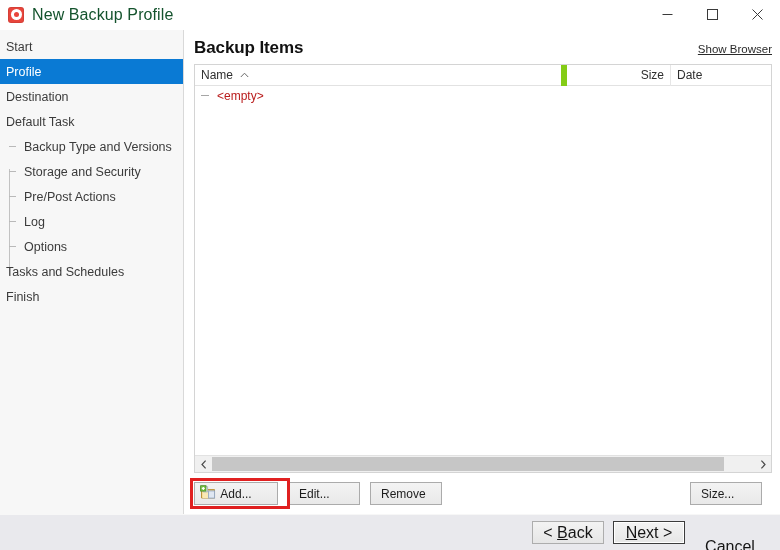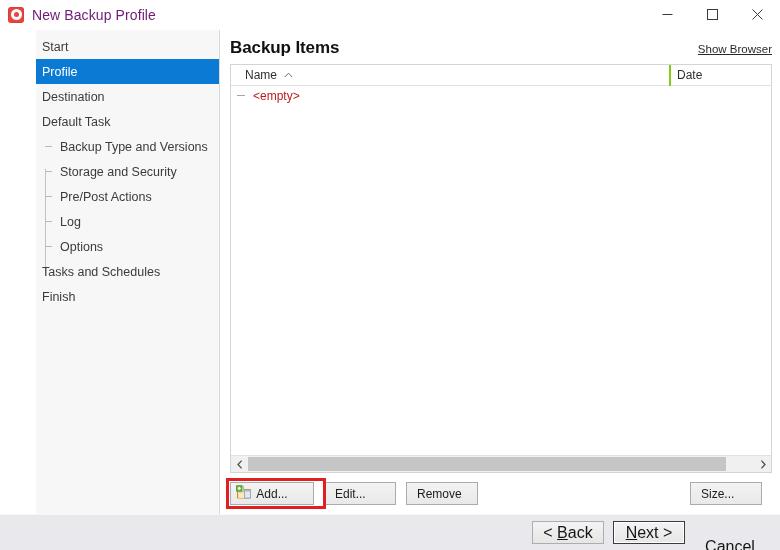--- a/index.html
+++ b/index.html
@@ -59,43 +59,42 @@
   }
   .titlebar-icon::after {
     content: "";
     position: absolute;
     width: 5px;
     height: 5px;
     border-radius: 50%;
     background: #e8453c;
   }
   .titlebar-title {
-    font-size: 14px;
-    color: #701a75;
+    font-size: 16px;
+    color: #14532d;
     letter-spacing: 0.1px;
   }
   .titlebar-spacer { flex: 1; }
   .winbtns { display: flex; height: 29px; }
   .winbtn {
     width: 45px;
     height: 29px;
     display: flex;
     align-items: center;
     justify-content: center;
     background: transparent;
   }
   .winbtn svg { display: block; }
 
   
   .body-split {
     flex: 1;
     display: flex;
     min-height: 0;
     border-top: 1px solid #ffffff;
-    padding-left: 36px;
   }
 
   
   .sidebar {
     width: 184px;
     min-width: 184px;
     background: #f7f7f7;
     border-right: 1px solid #d9d9d9;
     padding-top: 4px;
     position: relative;
@@ -193,22 +192,21 @@
     height: 21px;
     display: flex;
     align-items: center;
     box-sizing: border-box;
     white-space: nowrap;
   }
   .col-name {
     flex: 1;
     min-width: 0;
     padding-left: 6px;
-    border-right: 2px solid #84cc16;
-    margin-left: 8px;
+    border-right: 6px solid #84cc16;
   }
   .sort-arrow {
     margin-left: 7px;
     display: inline-flex;
     align-items: center;
   }
   .col-size {
     width: 104px;
     justify-content: flex-end;
     padding-right: 6px;
@@ -441,20 +439,23 @@
       <div class="list-panel">
 
         <div class="list-header">
           <div class="col col-name">
             <span>Name</span>
             <span class="sort-arrow">
               <svg width="9" height="6" viewBox="0 0 9 6">
                   <polyline points="0.8,5 4.5,1.2 8.2,5" fill="none" stroke="#6a6a6a" stroke-width="1"></polyline>
                 </svg>
             </span>
+          </div>
+          <div class="col col-size">
+            <span>Size</span>
           </div>
           <div class="col col-date">
             <span>Date</span>
           </div>
         </div>
 
         <div class="list-body">
           <div class="tree-row">
             <span class="tree-dash"></span>
             <span class="empty-label">&lt;empty&gt;</span>

